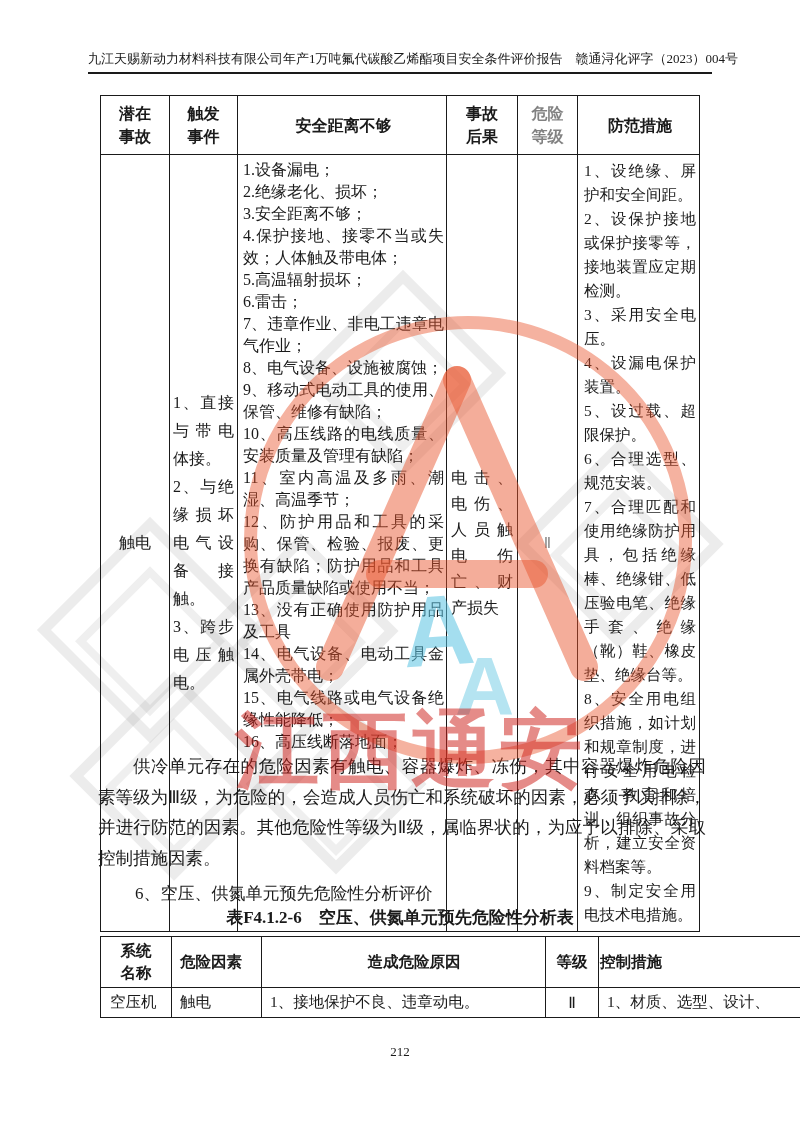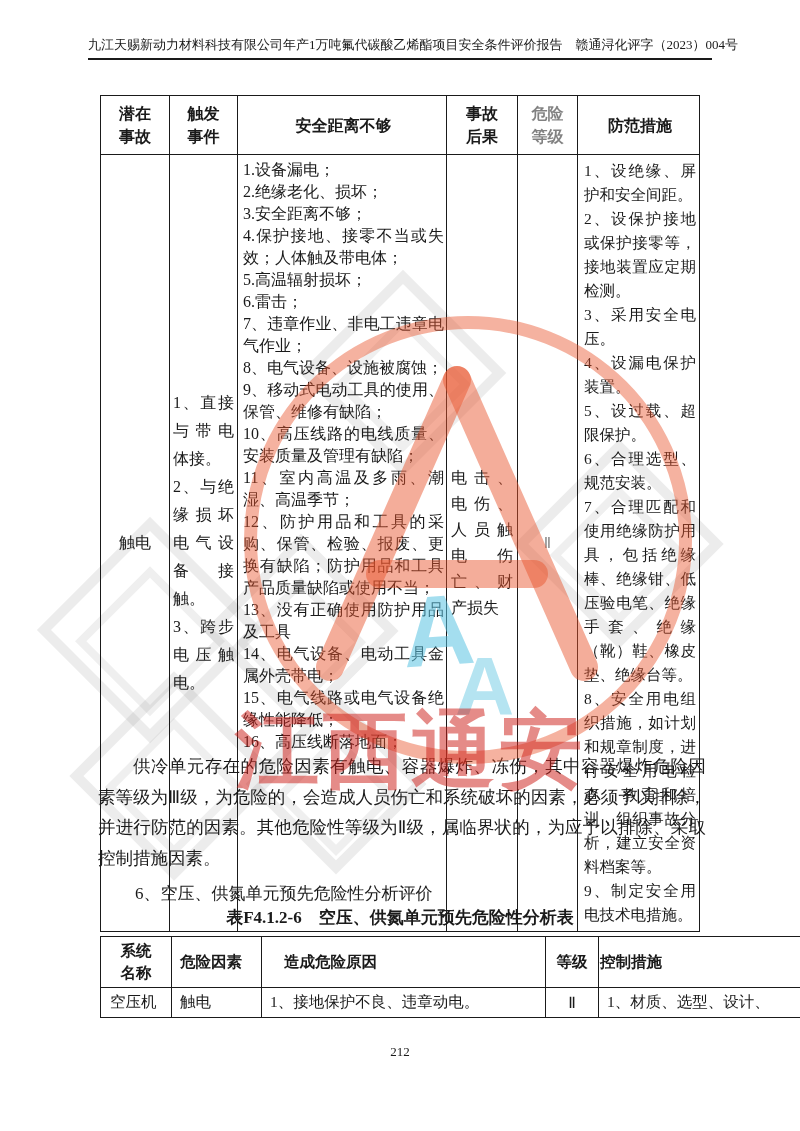--- a/index.html
+++ b/index.html
@@ -6,21 +6,21 @@
   .page{position:relative;width:800px;height:1131px;background:#ffffff;margin:0 auto;
         font-family:"Liberation Serif",serif;color:#1a1a1a;overflow:hidden;}
 
   
   .wm-diamond{position:absolute;z-index:0;border:10px solid rgba(145,145,145,0.17);
               transform:rotate(45deg);pointer-events:none;}
   .wm-diamond .inner{position:absolute;left:18%;top:18%;width:64%;height:64%;
               border:8px solid rgba(145,145,145,0.14);}
 
   
-  .doc-header{position:absolute;z-index:1;left:88px;top:36px;width:624px;
+  .doc-header{position:absolute;z-index:1;left:88px;top:50px;width:624px;
               text-align:center;font-size:13px;white-space:nowrap;
               border-bottom:2.5px solid #1a1a1a;padding-bottom:4px;}
 
   table.t1{position:absolute;z-index:1;left:100px;top:95px;width:600px;
            border-collapse:collapse;table-layout:fixed;background:transparent;}
   table.t1 th,table.t1 td{border:1.6px solid #1a1a1a;background:transparent;}
   table.t1 th{font-family:"Liberation Sans",sans-serif;font-weight:bold;font-size:16px;
               line-height:23px;text-align:center;vertical-align:middle;white-space:pre-line;height:50px;}
   .c1{width:66px;text-align:center;vertical-align:middle;font-size:16px;}
   .c2{width:61px;vertical-align:middle;font-size:16px;line-height:28px;
@@ -40,21 +40,21 @@
   .t2-title{position:absolute;z-index:1;left:100px;top:906px;width:600px;text-align:center;
             font-weight:bold;font-size:17px;font-family:"Liberation Serif",serif;}
 
   table.t2{position:absolute;z-index:1;left:100px;top:936px;width:719px;
            border-collapse:collapse;table-layout:fixed;}
   table.t2 th,table.t2 td{border:1.6px solid #1a1a1a;}
   table.t2 th{font-family:"Liberation Sans",sans-serif;font-weight:bold;font-size:15.5px;
               line-height:22px;vertical-align:middle;white-space:pre-line;height:48px;}
   .d1{width:68px;text-align:center;}
   .d2{width:80px;text-align:left;padding-left:8px;}
-  .d3{width:260px;text-align:left;padding-left:22px;}
+  .d3{width:260px;text-align:center;padding-left:22px;}
   .d4{width:50px;text-align:center;}
   .d5{text-align:left;}
   table.t2 td{font-size:15.5px;height:27px;vertical-align:middle;}
   .e1{text-align:left;padding-left:9px;}
   .e2{text-align:left;padding-left:8px;}
   .e3{text-align:left;padding-left:8px;}
   .e4{text-align:center;}
   .e5{text-align:left;padding-left:8px;}
 
   .page-no{position:absolute;z-index:1;left:0;top:1044px;width:800px;

